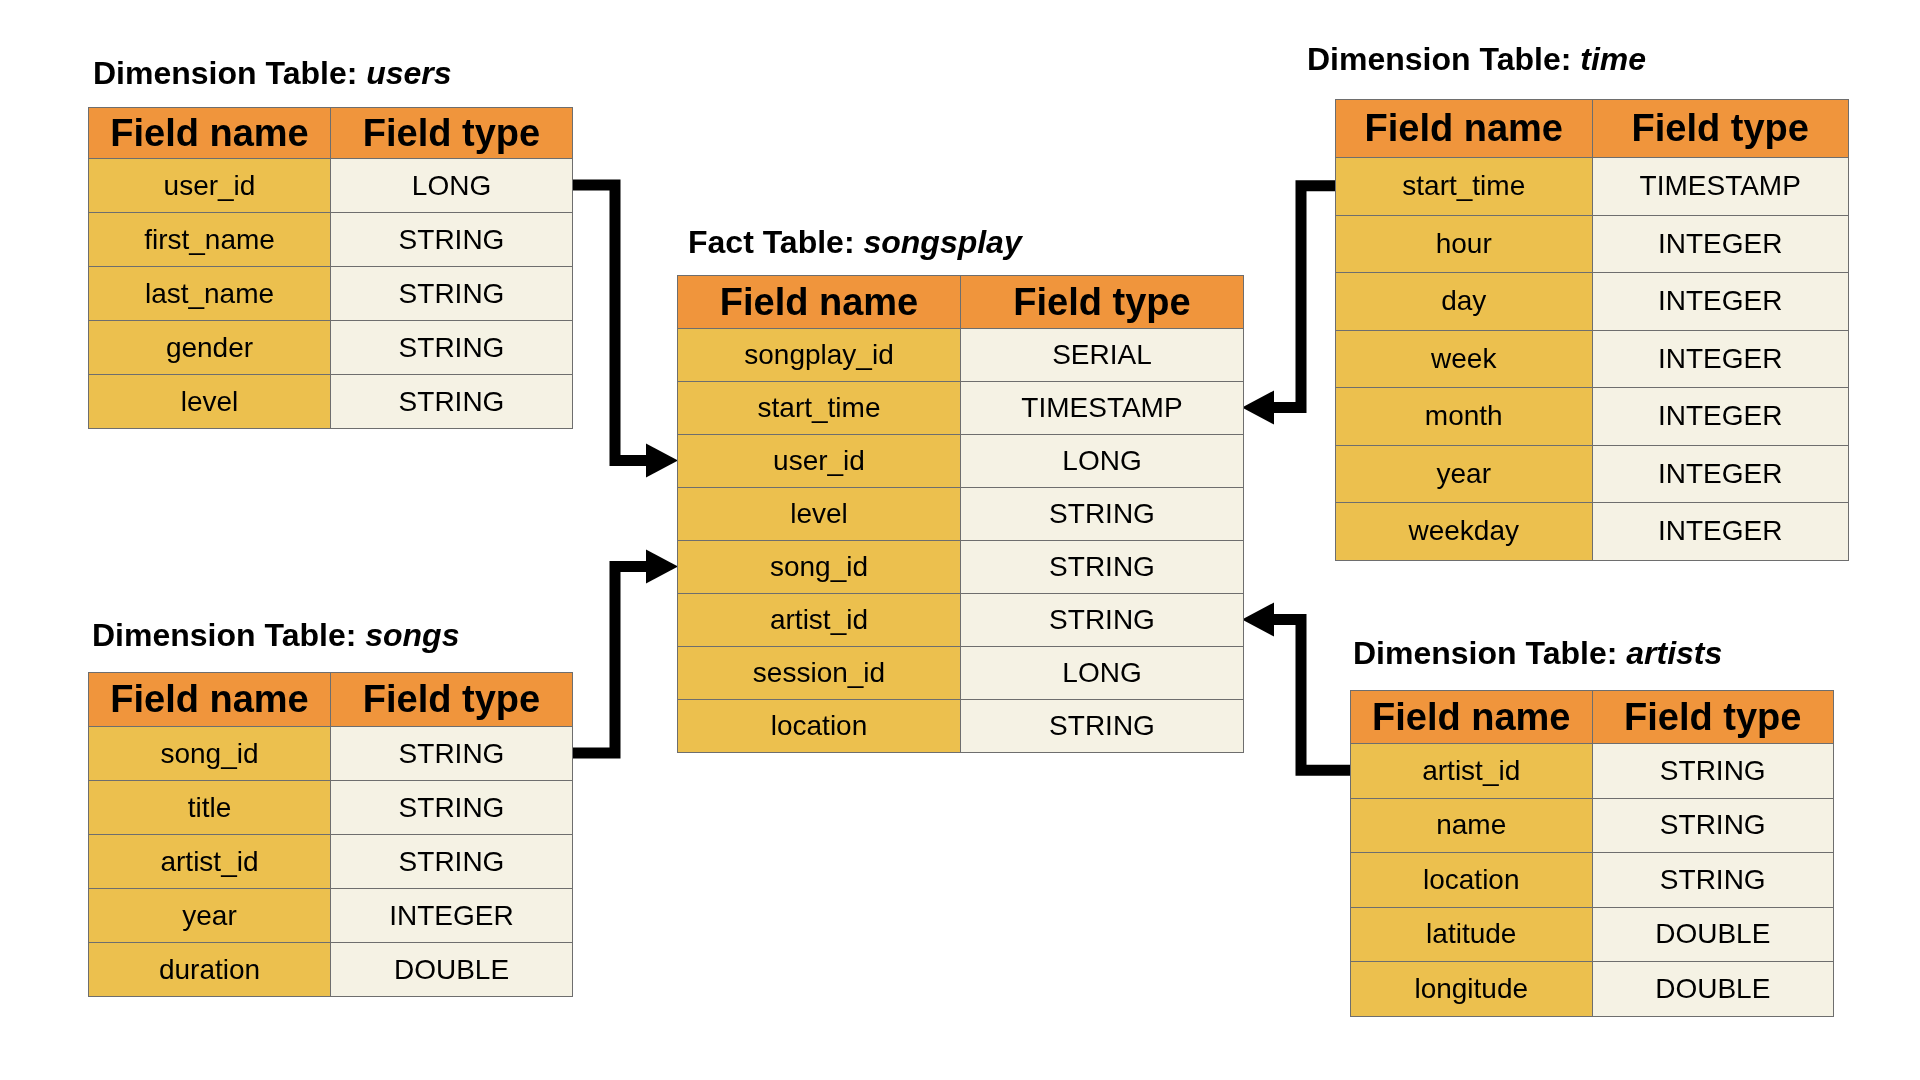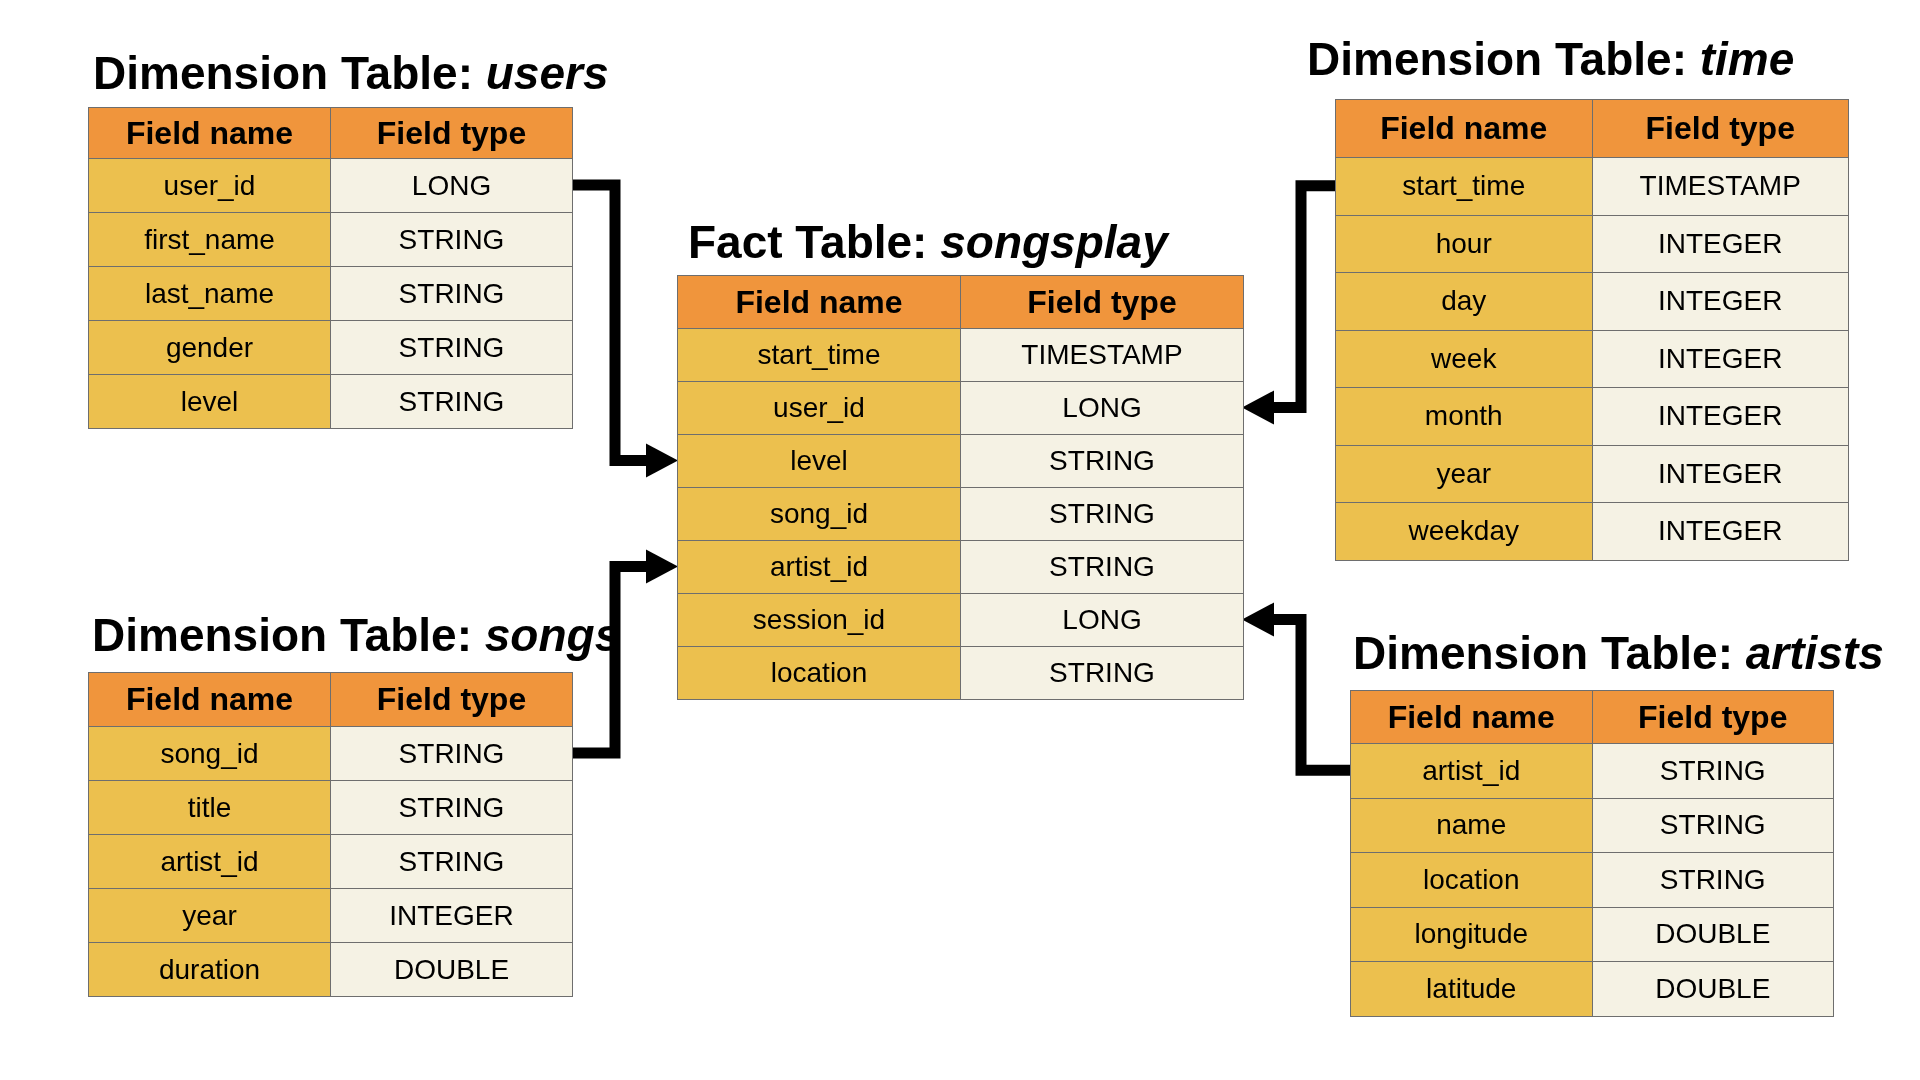--- a/index.html
+++ b/index.html
@@ -31,21 +31,21 @@
     fill: none;
     stroke: var(--arrow);
     stroke-width: 11;
     stroke-linejoin: miter;
     stroke-linecap: butt;
   }
   .arrow-head { fill: var(--arrow); stroke: none; }
 
   .tbl-title {
     position: absolute;
-    font-size: 46px;
+    font-size: 32px;
     line-height: 42px;
     font-weight: 700;
     white-space: nowrap;
   }
   .tbl-title .tname { font-style: italic; }
 
   table.tbl {
     position: absolute;
     border-collapse: collapse;
     table-layout: fixed;
@@ -55,21 +55,21 @@
     color: var(--text);
   }
   table.tbl th, table.tbl td {
     border: 1px solid var(--border);
     padding: 0;
     overflow: hidden;
     white-space: nowrap;
   }
   table.tbl th {
     background: var(--header-bg);
-    font-size: 32px;
+    font-size: 38px;
     font-weight: 700;
   }
   table.tbl td.fname { background: var(--field-name-bg); }
   table.tbl td.ftype { background: var(--field-type-bg); }
 
   
   .t-users { left: 88px; top: 107px; width: 484px; }
   .t-users th { height: 51px; }
   .t-users td { height: 54px; }
   .title-users { left: 93px; top: 52px; }
@@ -201,20 +201,24 @@
         <col style="width:283px">
       </colgroup>
     <thead>
       <tr>
         <th>Field name</th>
         <th>Field type</th>
       </tr>
     </thead>
     <tbody>
       <tr>
+          <td class="fname">songplay_id</td>
+          <td class="ftype">SERIAL</td>
+        </tr>
+      <tr>
           <td class="fname">start_time</td>
           <td class="ftype">TIMESTAMP</td>
         </tr>
       <tr>
           <td class="fname">user_id</td>
           <td class="ftype">LONG</td>
         </tr>
       <tr>
           <td class="fname">level</td>
           <td class="ftype">STRING</td>
@@ -301,23 +305,23 @@
         </tr>
       <tr>
           <td class="fname">name</td>
           <td class="ftype">STRING</td>
         </tr>
       <tr>
           <td class="fname">location</td>
           <td class="ftype">STRING</td>
         </tr>
       <tr>
+          <td class="fname">latitude</td>
+          <td class="ftype">DOUBLE</td>
+        </tr>
+      <tr>
           <td class="fname">longitude</td>
           <td class="ftype">DOUBLE</td>
         </tr>
-      <tr>
-          <td class="fname">latitude</td>
-          <td class="ftype">DOUBLE</td>
-        </tr>
     </tbody>
   </table>
 
 </div>
 
 </body></html>

